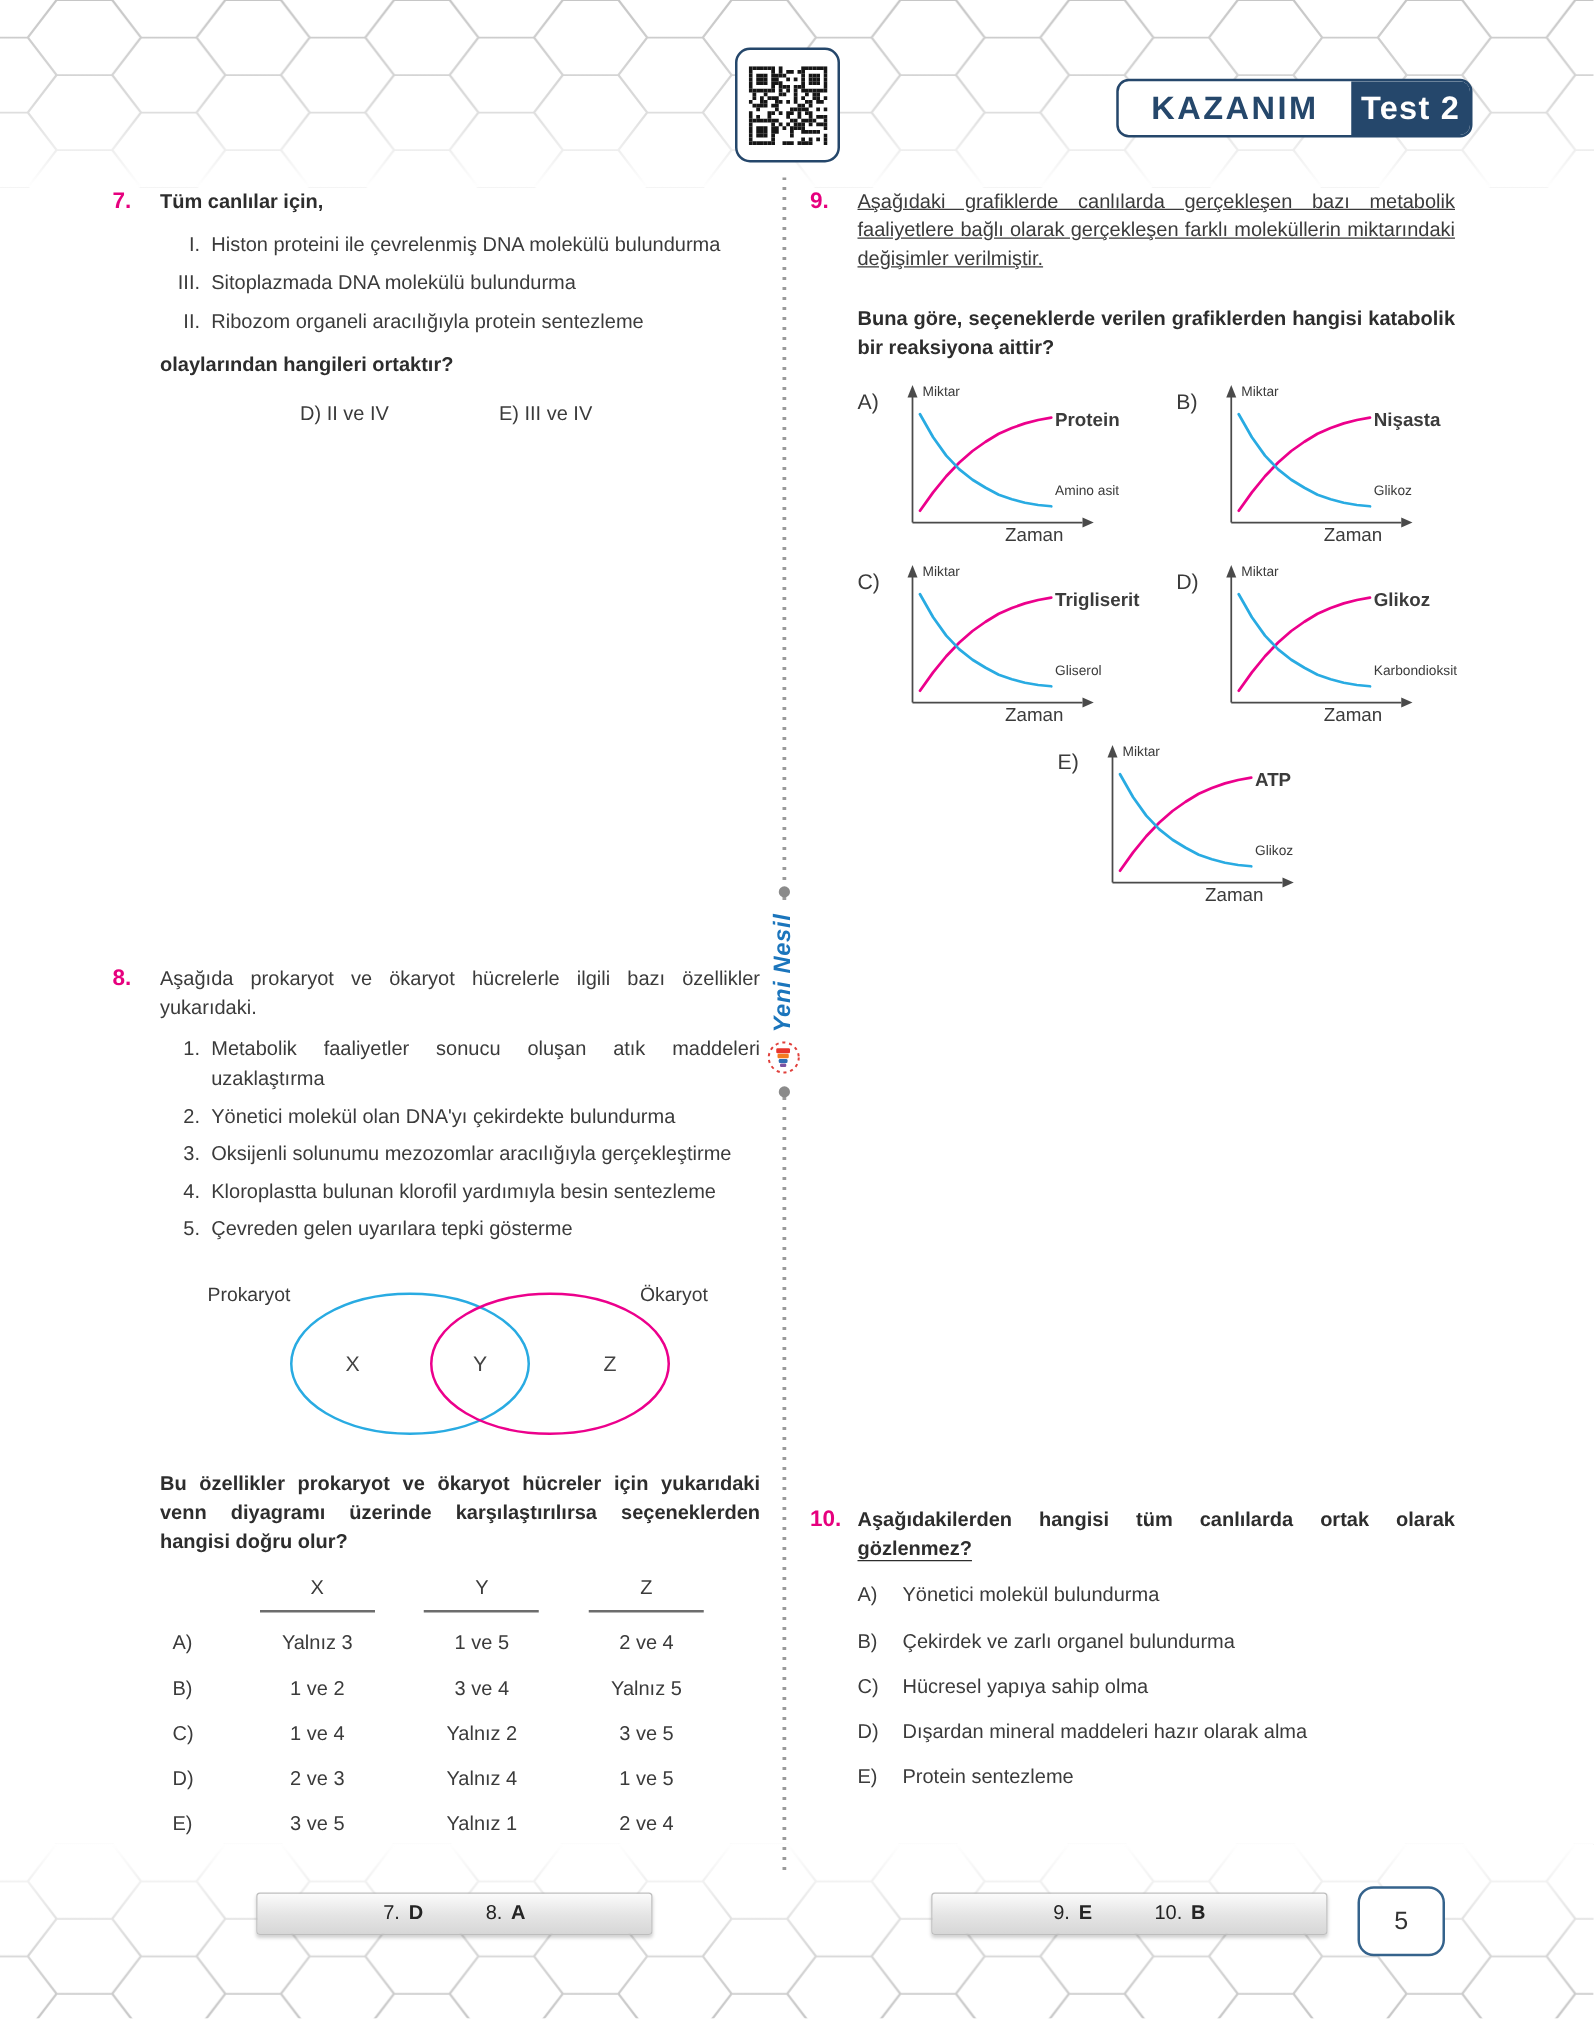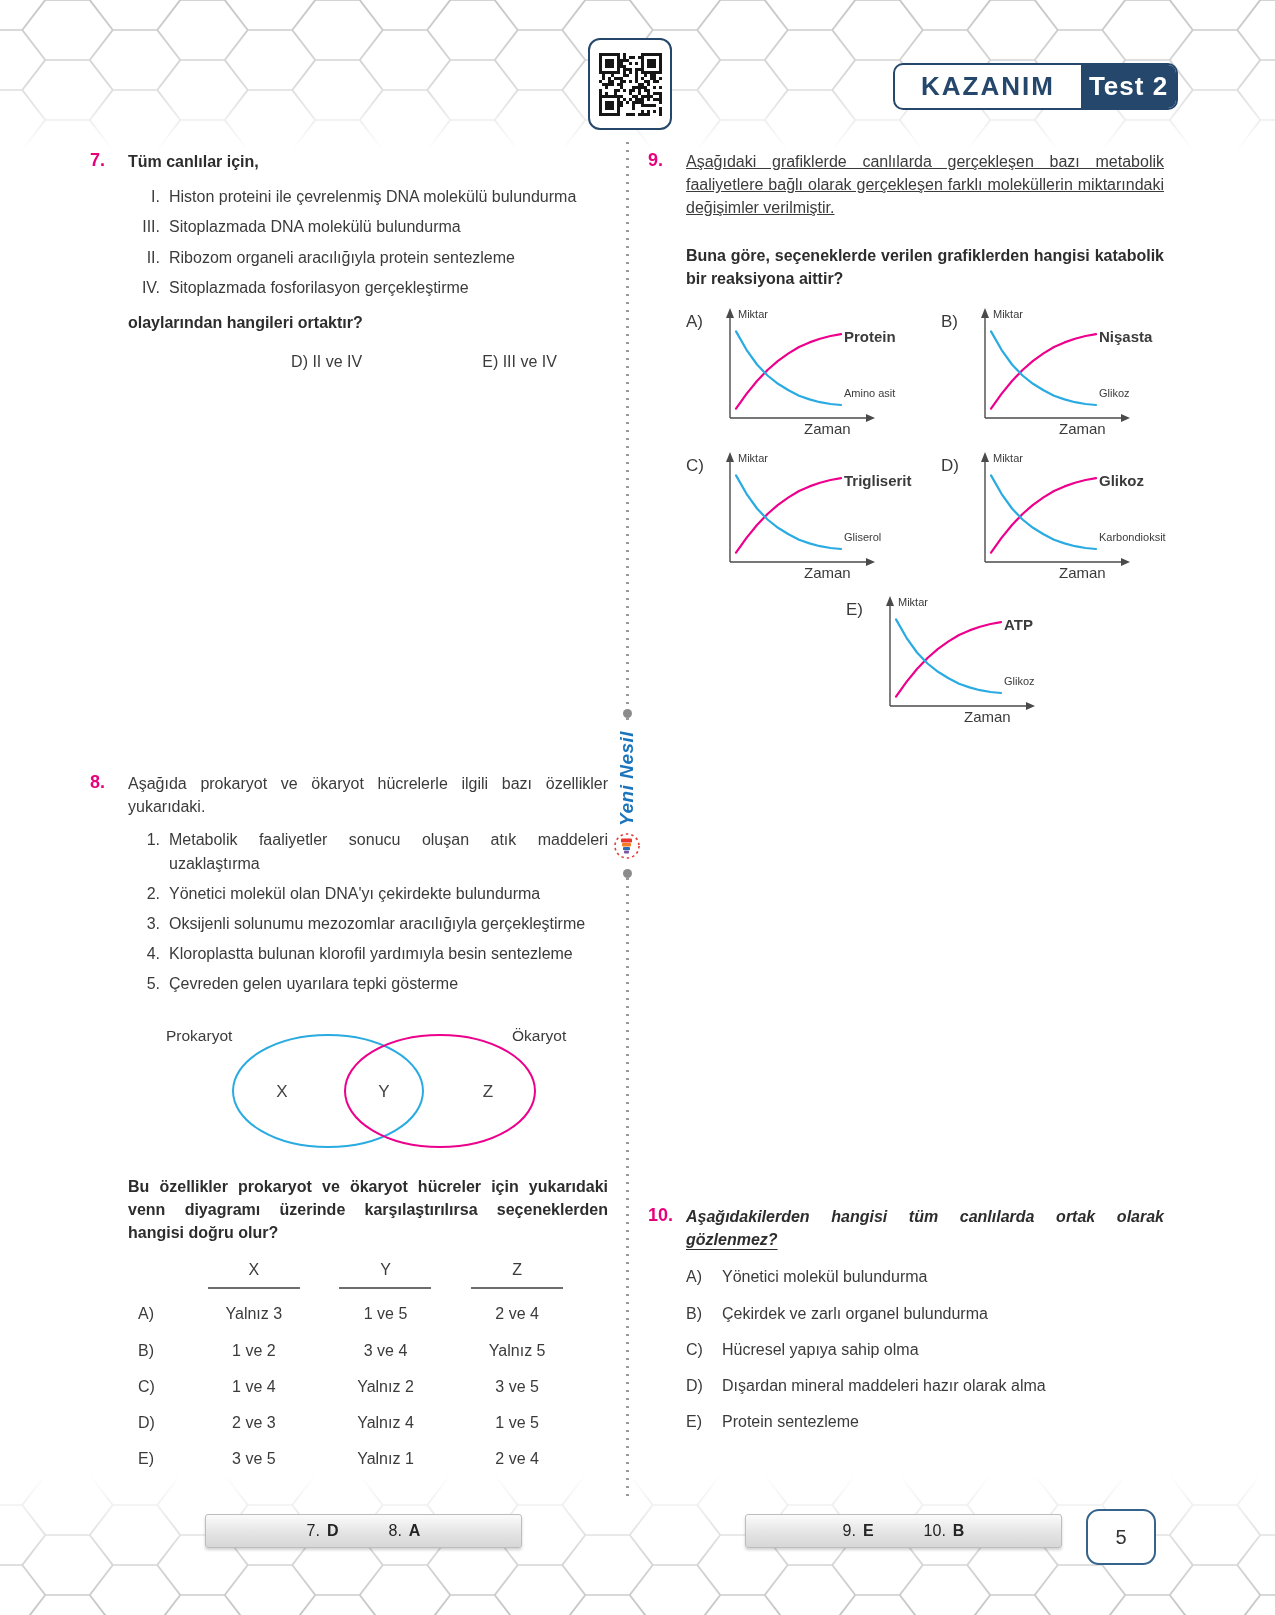--- a/index.html
+++ b/index.html
@@ -33,21 +33,21 @@
   
   .question{position:absolute;display:flex;}
   .qnum{color:var(--magenta,#e6007e);font-weight:700;font-size:18px;flex:0 0 38px;}
   .qbody{width:480px;font-size:16px;line-height:1.45;}
   .j{text-align:justify;}
   .stem{font-weight:700;color:#2d2d2d;}
   .irow{display:flex;margin-bottom:7px;}
   .inum{flex:0 0 32px;text-align:right;padding-right:9px;}
   .itxt{flex:1;text-align:justify;}
   .ch-row1{width:445px;display:flex;justify-content:space-between;margin-top:20px;}
-  .ch-row2{display:flex;margin-top:16px;padding-left:112px;gap:120px;justify-content:center;}
+  .ch-row2{display:flex;margin-top:16px;padding-left:112px;gap:88px;}
 
   
   .graphs{display:grid;grid-template-columns:255px 255px;row-gap:14px;margin-top:16px;}
   .graph{position:relative;width:255px;height:130px;overflow:visible;}
   .graph.ge{grid-column:1/3;margin-left:160px;}
   .g-letter{position:absolute;left:0;top:4px;font-size:17px;}
   .g-plot{position:absolute;left:30px;top:0;}
   .g-miktar{position:absolute;left:52px;top:1px;font-size:11px;}
   .g-zaman{position:absolute;left:118px;top:112px;font-size:15px;}
   .g-rise{position:absolute;left:158px;top:20px;font-size:15px;white-space:nowrap;font-weight:bold;}
@@ -380,24 +380,20 @@
           <span class="itxt">Histon proteini ile çevrelenmiş DNA molekülü bulundurma</span>
         </div>
         <div class="irow">
           <span class="inum">III.</span>
           <span class="itxt">Sitoplazmada DNA molekülü bulundurma</span>
         </div>
         <div class="irow">
           <span class="inum">II.</span>
           <span class="itxt">Ribozom organeli aracılığıyla protein sentezleme</span>
         </div>
-        <div class="irow">
-          <span class="inum">IV.</span>
-          <span class="itxt">Sitoplazmada fosforilasyon gerçekleştirme</span>
-        </div>
         <div class="stem" style="margin-top:12px;">olaylarından hangileri ortaktır?</div>
         <div class="ch-row2">
           <span>D) II ve IV</span>
           <span>E) III ve IV</span>
         </div>
       </div>
     </div>
 
     <div class="question" style="left:90px;top:772px;">
       <div class="qnum">8.</div>
@@ -564,21 +560,21 @@
             <span class="g-fall">Glikoz</span>
             <span class="g-zaman">Zaman</span>
           </div>
         </div>
       </div>
     </div>
 
     <div class="question" style="left:648px;top:1205px;">
       <div class="qnum">10.</div>
       <div class="qbody" style="width:478px;">
-        <div class="stem j" style="margin-bottom:14px;font-style:italic;">
+        <div class="stem j" style="margin-bottom:14px;">
           <span>Aşağıdakilerden hangisi tüm canlılarda ortak olarak </span><span class="ul">gözlenmez?</span>
         </div>
         <div class="orow">
           <span class="onum">A)</span>
           <span class="otxt">Yönetici molekül bulundurma</span>
         </div>
         <div class="orow">
           <span class="onum">B)</span>
           <span class="otxt">Çekirdek ve zarlı organel bulundurma</span>
         </div>

